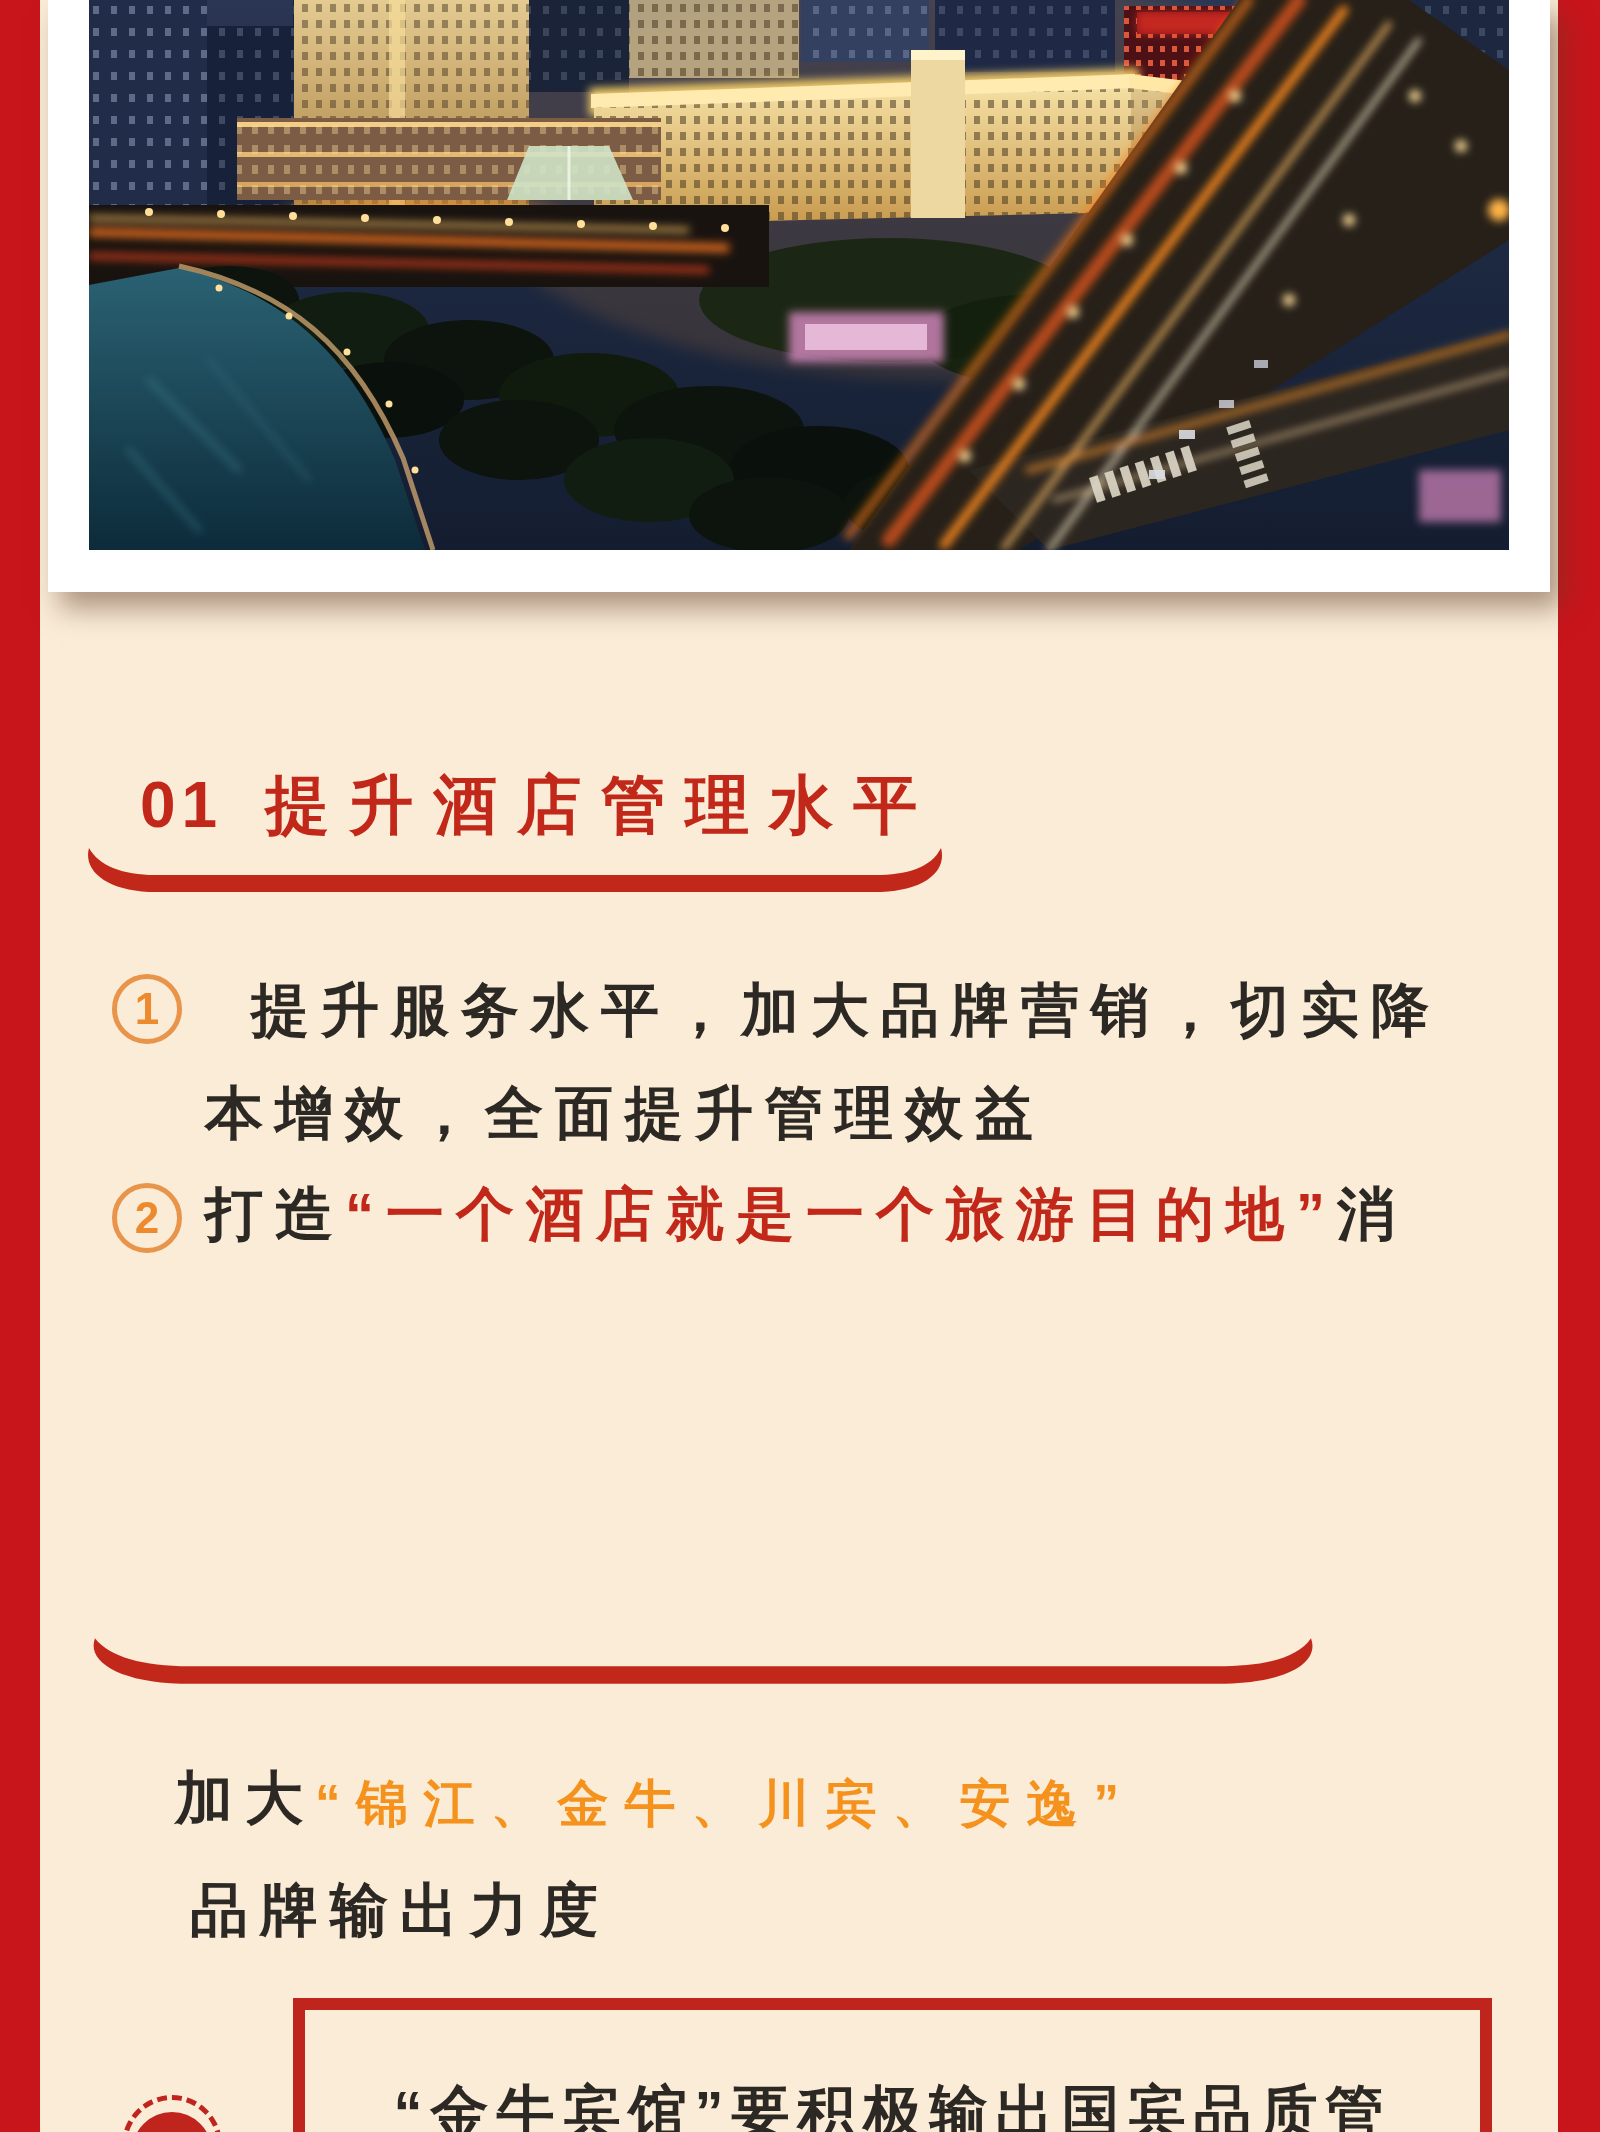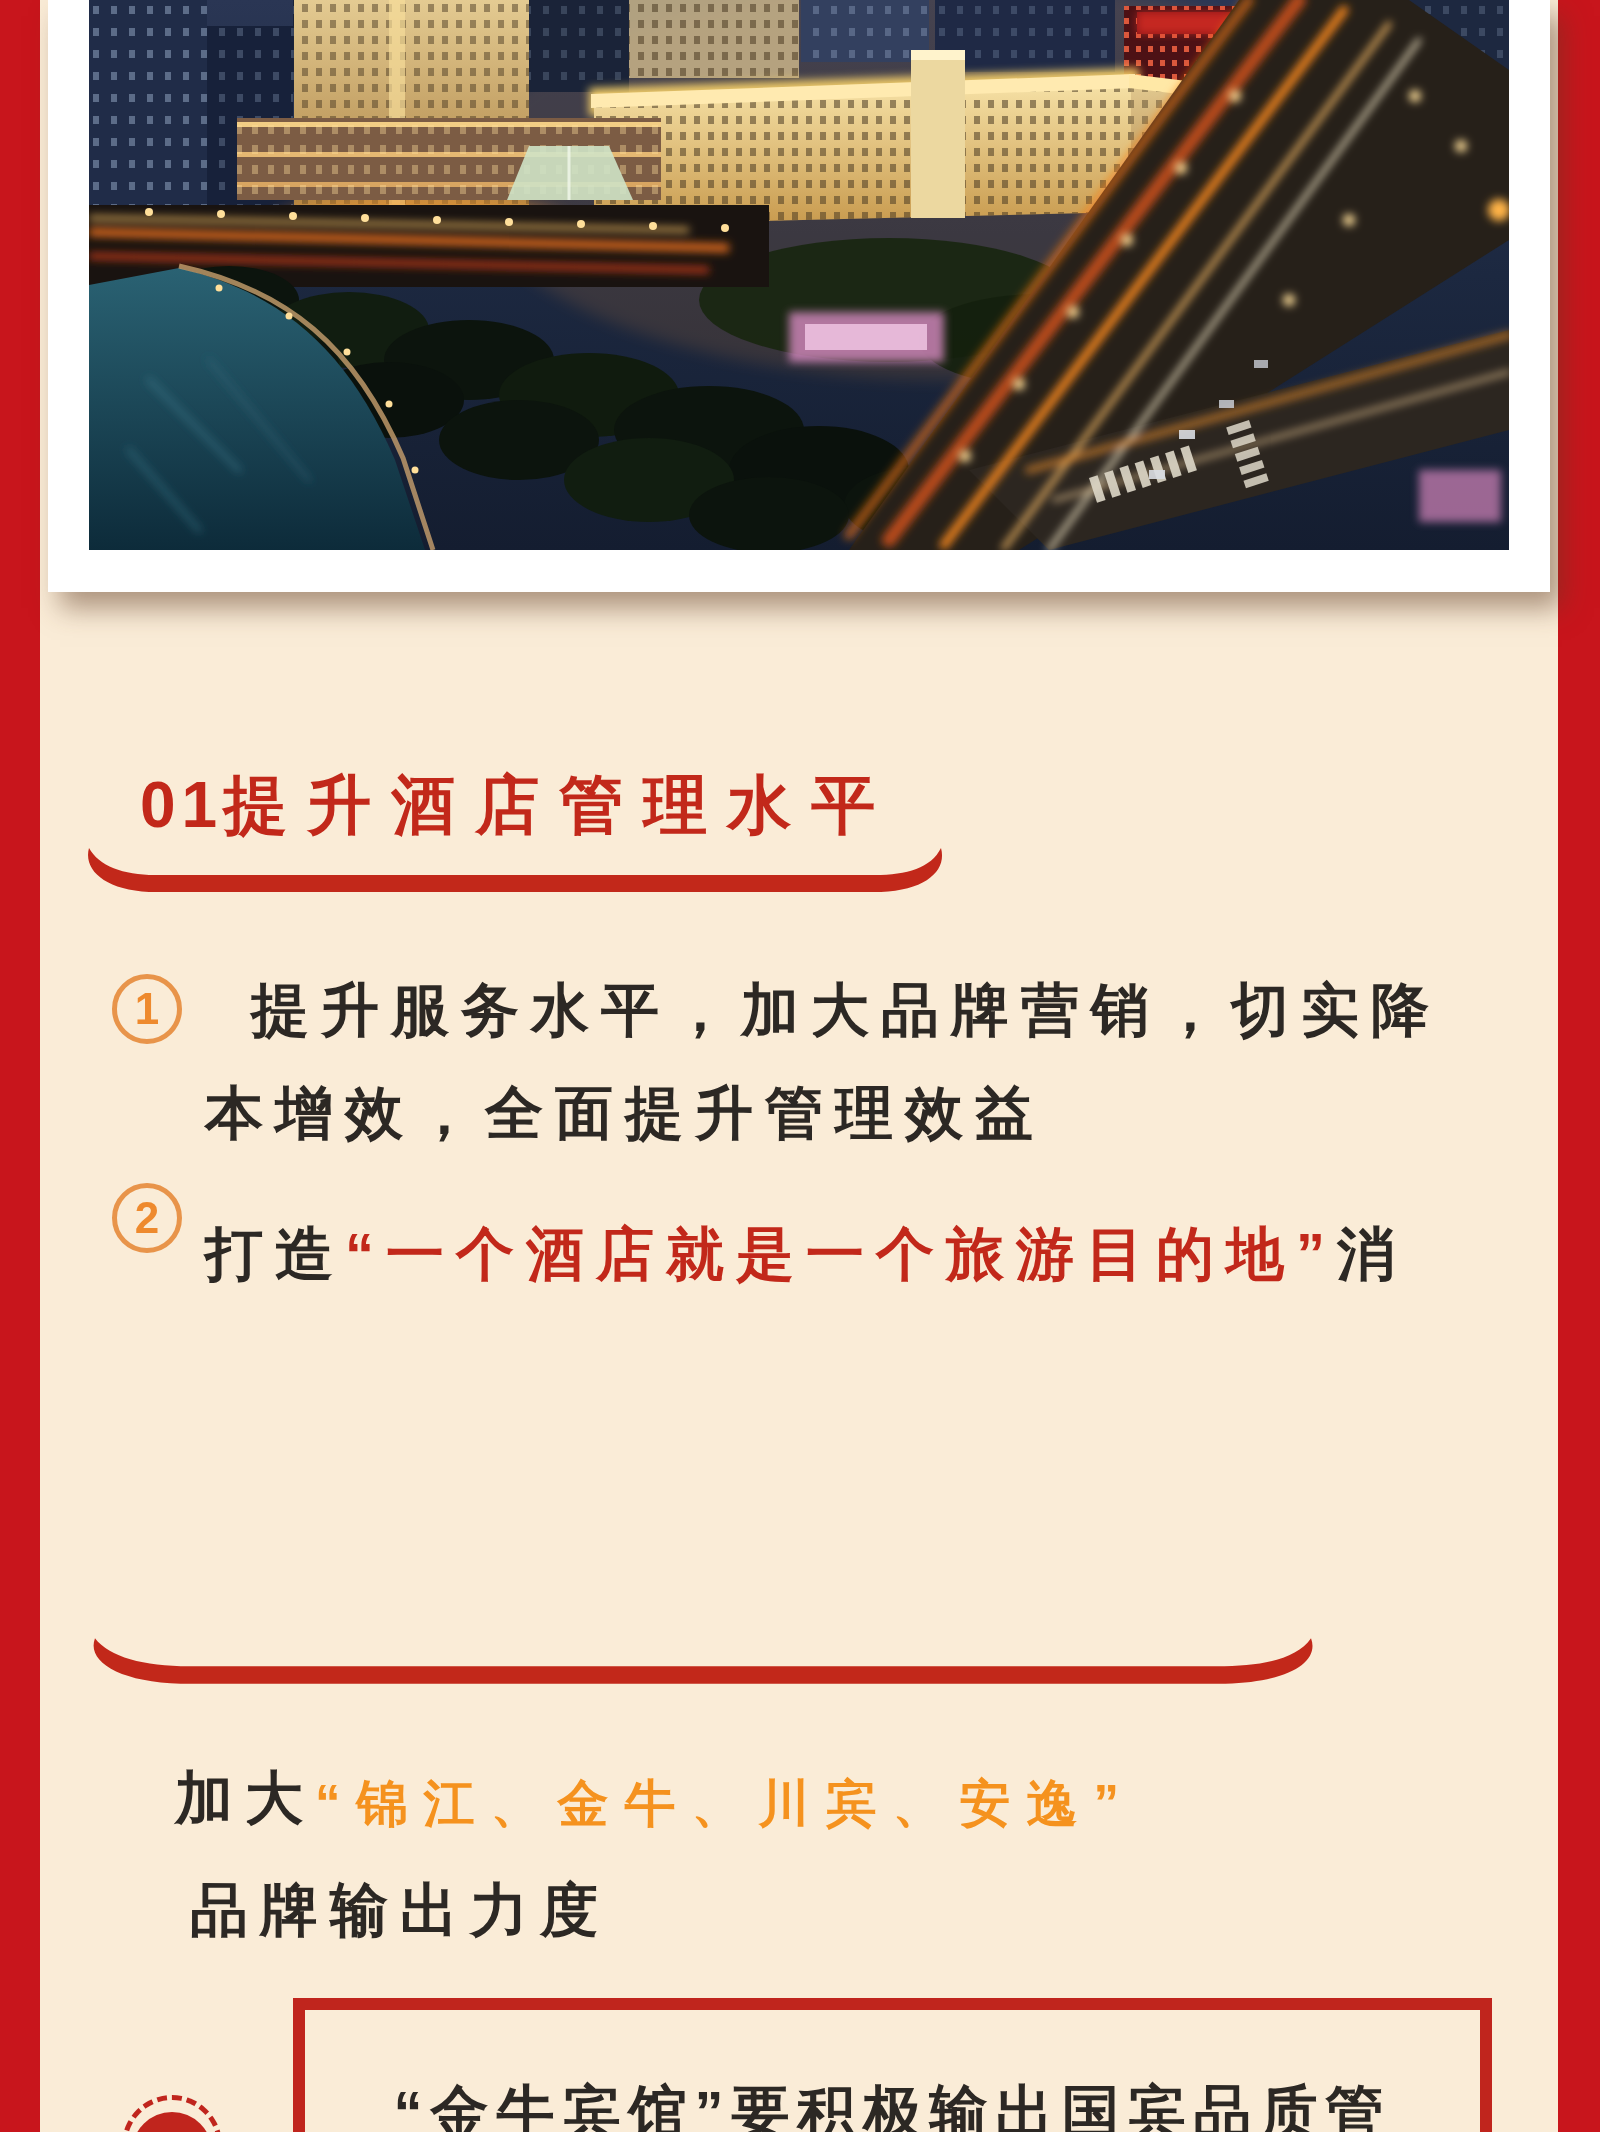--- a/index.html
+++ b/index.html
@@ -22,21 +22,21 @@
     position:absolute; left:41px; top:0; width:1420px; height:550px;
     overflow:hidden; background:#17233a;
   }
   .photo svg{display:block; width:100%; height:100%;}
   
   .sec{
     position:absolute; left:140px; height:70px;
     color:#c2281a; font-size:64px; font-weight:bold; letter-spacing:20px;
     white-space:nowrap; line-height:70px;
   }
-  .sec .num{letter-spacing:6px;}
+  .sec .num{margin-right:42px; letter-spacing:6px;}
   .sec1{top:770px;}
   .sec2{top:1560px;}
   .swoosh{position:absolute; display:block;}
   .sw1{left:75px; top:844px; width:880px; height:52px;}
   .sw2{left:75px; top:1634px; width:1256px; height:54px;}
   
   .marker{
     position:absolute; left:112px; width:70px; height:70px; box-sizing:border-box;
     border:5px solid #e8944a; border-radius:50%;
     color:#ee8a2e; font-size:44px; font-weight:800;
@@ -45,21 +45,21 @@
   .marker i{font-style:normal;}
   .m1{top:974px;}
   .m2{top:1183px;}
   .line{
     position:absolute; left:205px; height:104px; line-height:104px;
     color:#2c2824; font-size:58px; font-weight:600; letter-spacing:12px;
     white-space:nowrap;
   }
   .l-i1l1{top:958px;margin-left:46px;}
   .l-i1l2{top:1061px;}
-  .l-i2l1{top:1202px;}
+  .l-i2l1{top:1162px;}
   .l-i2l2{top:1272px;}
   .red-em{color:#c2281a; font-weight:800;}
   .l-lead{top:1752px; left:175px; height:92px; line-height:92px;}
   .orange-em{color:#f5921e; font-weight:800; font-size:51px; letter-spacing:16px; vertical-align:-3px;}
   .l-lead2{top:1864px; left:190px; height:92px; line-height:92px;}
   
   .callout{
     position:absolute; left:293px; top:1998px; width:1199px; height:310px;
     box-sizing:border-box; border:12px solid #c0251d;
     padding-top:70px; text-align:center;

